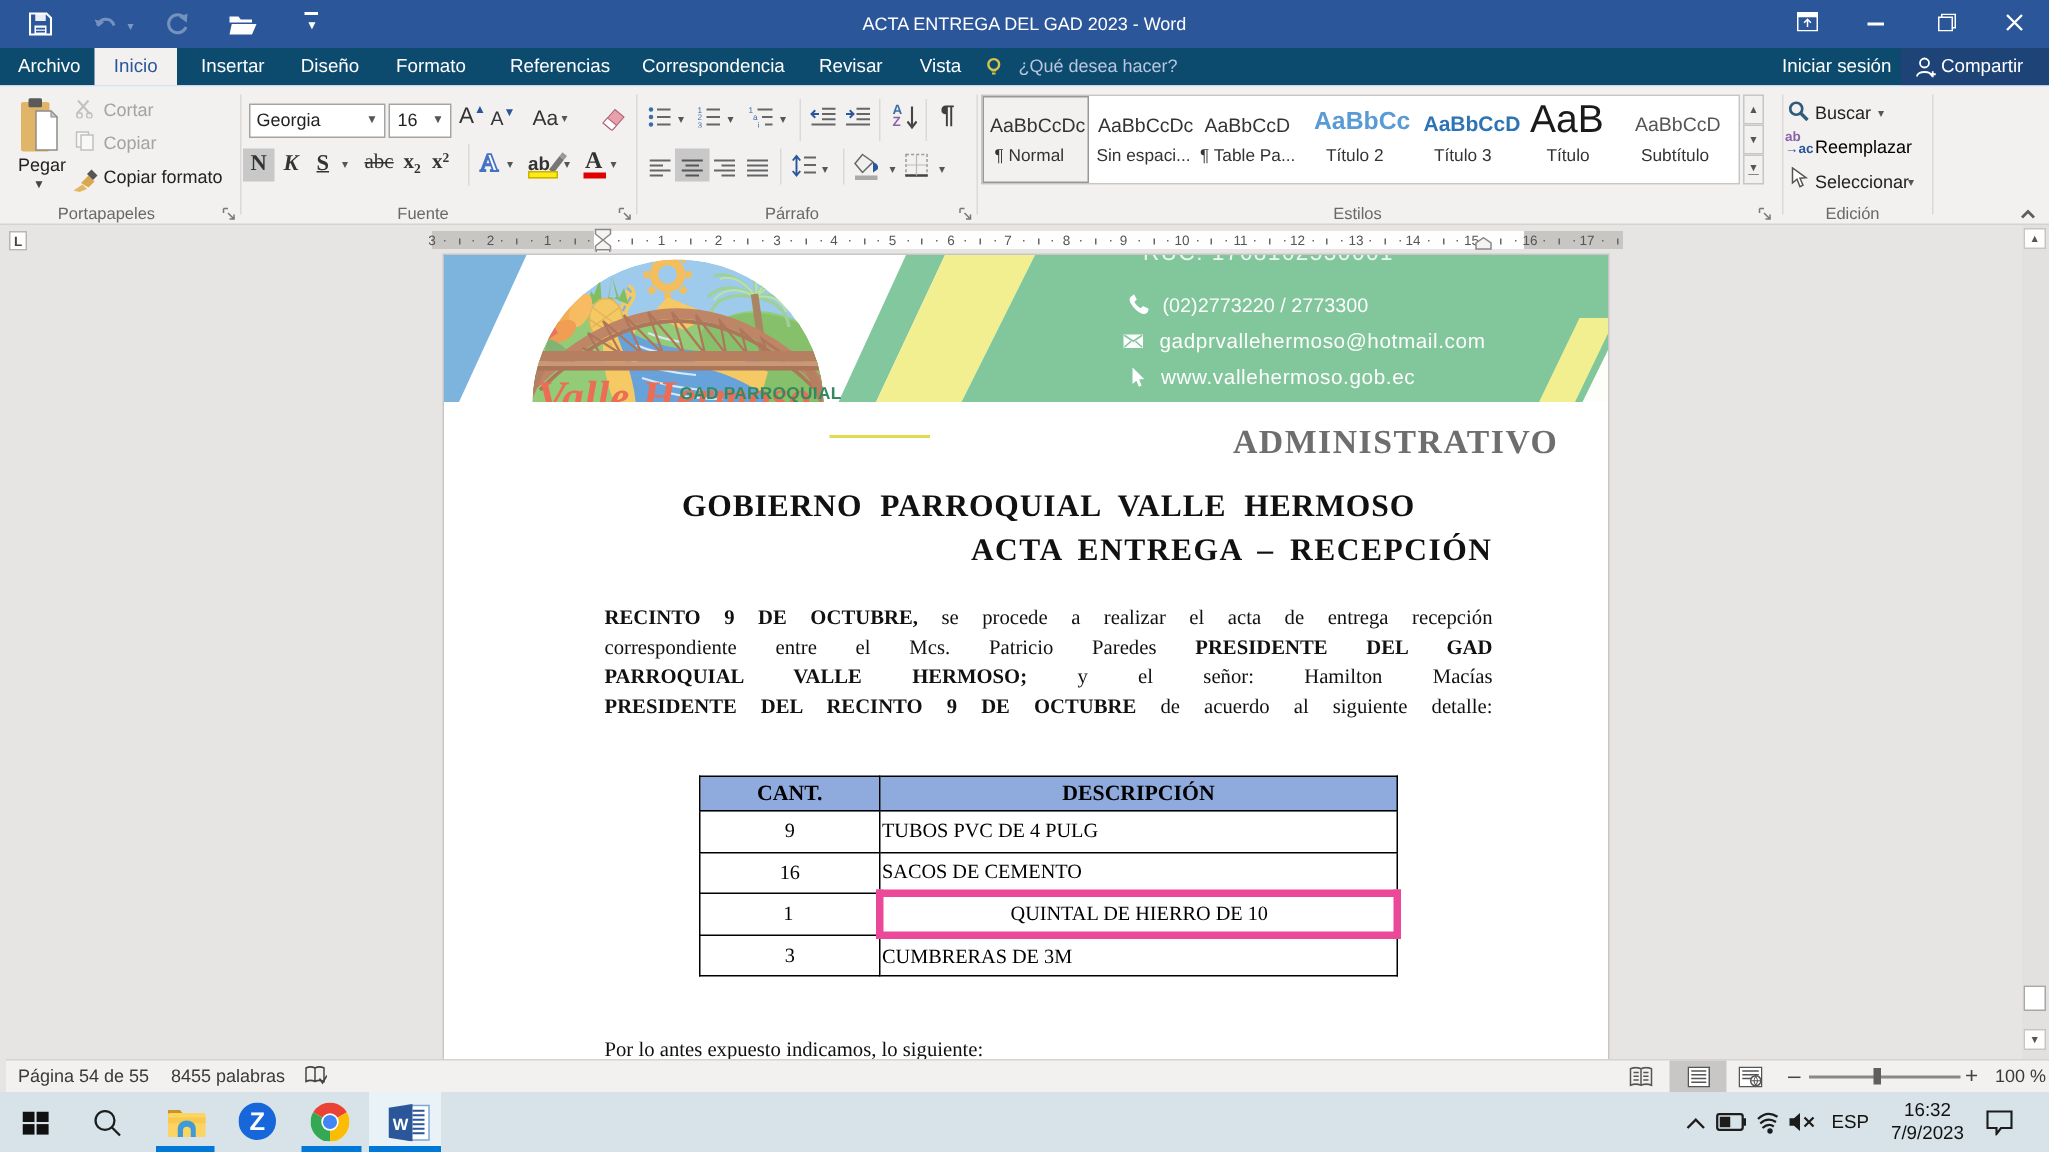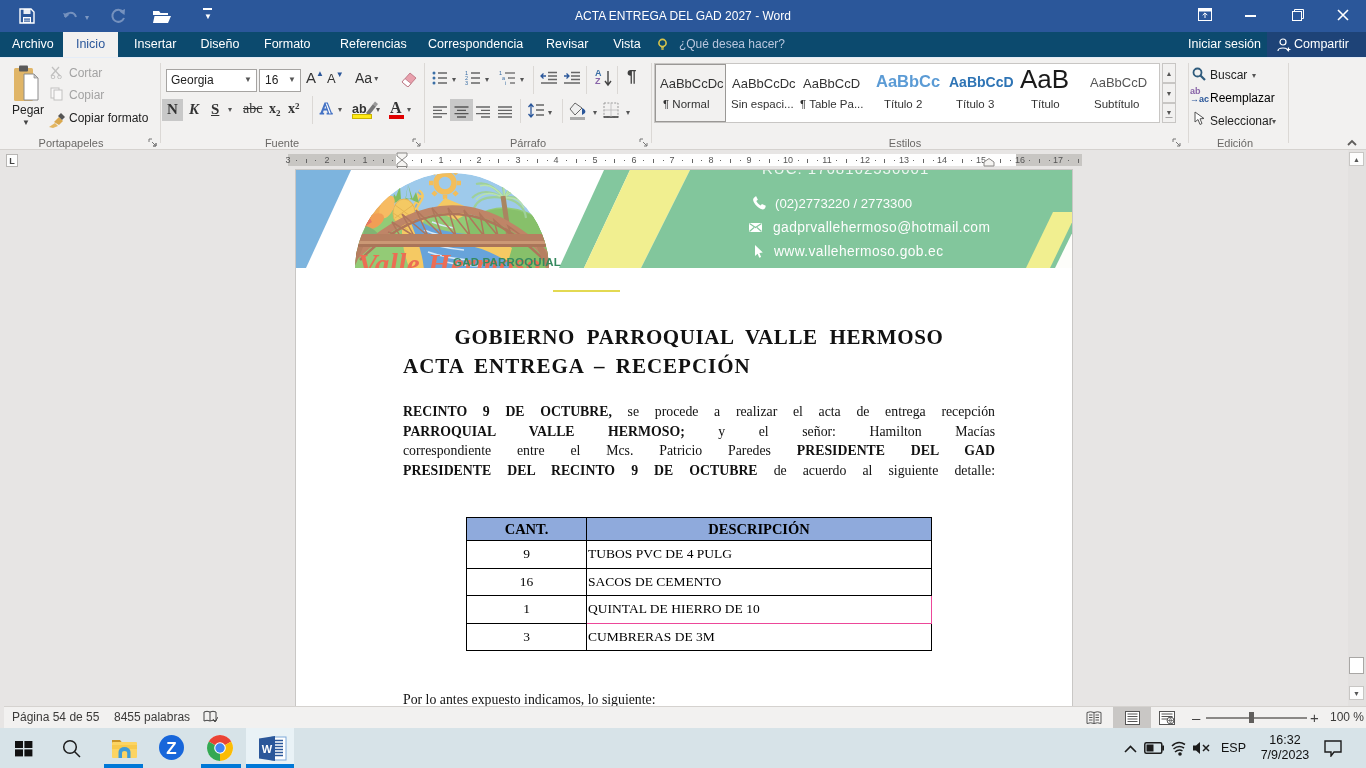--- a/index.html
+++ b/index.html
@@ -26,21 +26,21 @@
 #page { position:absolute; left:296px; top:2px; width:776px; height:560px; background:#fff; box-shadow:0 0 0 1px #c9c7c5; font-family:"Liberation Serif", serif; }
 #vscroll { left:1348px; top:150px; width:18px; height:556px; background:#e3e1e0; }
 
 #statusbar { left:4px; top:706px; width:1366px; height:22px; background:#f2f1f0; border-top:1px solid #d5d2cf; font-size:12px; color:#3b3a39; }
 
 #taskbar { left:0; top:728px; width:1366px; height:40px; background:#d7e3e8; }
 </style>
 </head>
 <body>
 <div class="abs" id="titlebar">
-  <div class="abs" id="titletext">ACTA ENTREGA DEL GAD 2027 - Word</div>
+  <div class="abs" id="titletext">ACTA ENTREGA DEL GAD 2023 - Word</div>
 
   <svg class="abs" style="left:19px;top:8px;" width="16" height="16" viewBox="0 0 16 16">
     <path d="M1 1h11l3 3v11H1z" fill="none" stroke="#fff" stroke-width="1.4"></path>
     <rect x="4" y="9" width="8" height="6" fill="#fff"></rect>
     <rect x="5" y="10.5" width="6" height="1.2" fill="#2b579a"></rect>
     <rect x="5" y="12.5" width="6" height="1.2" fill="#2b579a"></rect>
     <rect x="4.5" y="1" width="7" height="5" fill="#fff" opacity=".9"></rect>
   </svg>
 
   <svg class="abs" style="left:62px;top:9px;opacity:.45" width="18" height="14" viewBox="0 0 18 14">
@@ -497,49 +497,50 @@
         <path d="M459 27 c-2 1 -2.5 3 -1 5.5 c1.8 3 4.5 5.5 7 6.5 c2.5 1 4 0 4.5 -2 l0.3 -1.2 -3.8 -1.8 -1.5 1.5 c-1.8 -1 -3.4 -2.6 -4.2 -4.4 l1.6 -1.4 -1.9 -3.6 z"></path>
         <rect x="453" y="53" width="13" height="9" fill="#fff"></rect>
         <path d="M453.5 53.5 l6 4 6 -4 M453.5 61.5 l4.5 -4 M465.5 61.5 l-4.5 -4" stroke="#82c69c" stroke-width="1.1" fill="none"></path>
         <path d="M459 75 l0 11 2.6 -2.2 1.7 4 1.8 -0.8 -1.7 -4 3.4 -0.4 z"></path>
       </g>
 
       <text x="62" y="104" font-family="Liberation Serif" font-size="29" font-style="italic" font-weight="bold" fill="#ec6d54" letter-spacing="0.5">Valle Hermoso</text>
       <text x="157" y="96" font-family="Liberation Sans" font-size="11.5" font-weight="bold" fill="#35895f" letter-spacing=".2">GAD PARROQUIAL</text>
     </svg>
 
+    <div style="position:absolute;left:526px;top:112px;font-weight:bold;font-size:22.5px;color:#6e6e6e;letter-spacing:1px;">ADMINISTRATIVO</div>
     <div style="position:absolute;left:257px;top:120px;width:67px;height:2px;background:#e3d952;"></div>
 
     <div style="position:absolute;left:107px;top:155px;width:592px;text-align:center;font-weight:bold;font-size:21px;color:#111;letter-spacing:.6px;word-spacing:6px;">GOBIERNO PARROQUIAL VALLE HERMOSO</div>
-    <div style="position:absolute;left:107px;top:184px;width:592px;text-align:left;font-weight:bold;font-size:21px;color:#111;letter-spacing:1px;word-spacing:4px;">ACTA ENTREGA – RECEPCIÓN</div>
+    <div style="position:absolute;left:107px;top:184px;width:592px;text-align:right;font-weight:bold;font-size:21px;color:#111;letter-spacing:1px;word-spacing:4px;">ACTA ENTREGA – RECEPCIÓN</div>
 
     <div style="position:absolute;left:107px;top:232px;width:592px;font-size:13.8px;color:#111;line-height:19.6px;">
       <div style="text-align:justify;text-align-last:justify;"><b>RECINTO 9 DE OCTUBRE,</b> se procede a realizar el acta de entrega recepción</div>
+      <div style="text-align:justify;text-align-last:justify;">correspondiente entre el Mcs. Patricio Paredes <b>PRESIDENTE DEL GAD</b></div>
       <div style="text-align:justify;text-align-last:justify;"><b>PARROQUIAL VALLE HERMOSO;</b> y el señor: Hamilton Macías</div>
-      <div style="text-align:justify;text-align-last:justify;">correspondiente entre el Mcs. Patricio Paredes <b>PRESIDENTE DEL GAD</b></div>
       <div style="text-align:justify;text-align-last:justify;"><b>PRESIDENTE DEL RECINTO 9 DE OCTUBRE</b> de acuerdo al siguiente detalle:</div>
     </div>
 
     <table style="position:absolute;left:170px;top:347px;border-collapse:collapse;font-family:'Liberation Serif',serif;" cellspacing="0">
       <tbody>
           <tr style="height:23px;">
         <td style="border:1px solid #000;background:#8faadc;width:120px;text-align:center;font-weight:bold;font-size:14.5px;">CANT.</td>
         <td style="border:1px solid #000;background:#8faadc;width:345px;text-align:center;font-weight:bold;font-size:14.5px;">DESCRIPCIÓN</td>
       </tr>
       <tr style="height:27.6px;">
             <td style="border:1px solid #000;text-align:center;font-size:13.5px;">9</td>
             <td style="border:1px solid #000;font-size:13.5px;padding-left:1px;">TUBOS PVC DE 4 PULG</td>
           </tr>
       <tr style="height:27.6px;">
             <td style="border:1px solid #000;text-align:center;font-size:13.5px;">16</td>
             <td style="border:1px solid #000;font-size:13.5px;padding-left:1px;">SACOS DE CEMENTO</td>
           </tr>
       <tr style="height:27.6px;">
             <td style="border:1px solid #000;text-align:center;font-size:13.5px;">1</td>
-            <td style="border:1px solid #ec4899;font-size:13.5px;padding-left:1px;">QUINTAL DE HIERRO DE 10</td>
+            <td style="border:5px solid #ec4899;font-size:13.5px;padding-left:1px;text-align:center;">QUINTAL DE HIERRO DE 10</td>
           </tr>
       <tr style="height:27.6px;">
             <td style="border:1px solid #000;text-align:center;font-size:13.5px;">3</td>
             <td style="border:1px solid #000;font-size:13.5px;padding-left:1px;">CUMBRERAS DE 3M</td>
           </tr>
     </tbody>
       </table>
     <div style="position:absolute;left:107px;top:522px;font-size:13.8px;color:#111;">Por lo antes expuesto indicamos, lo siguiente:</div>
   </div>
 </div>

